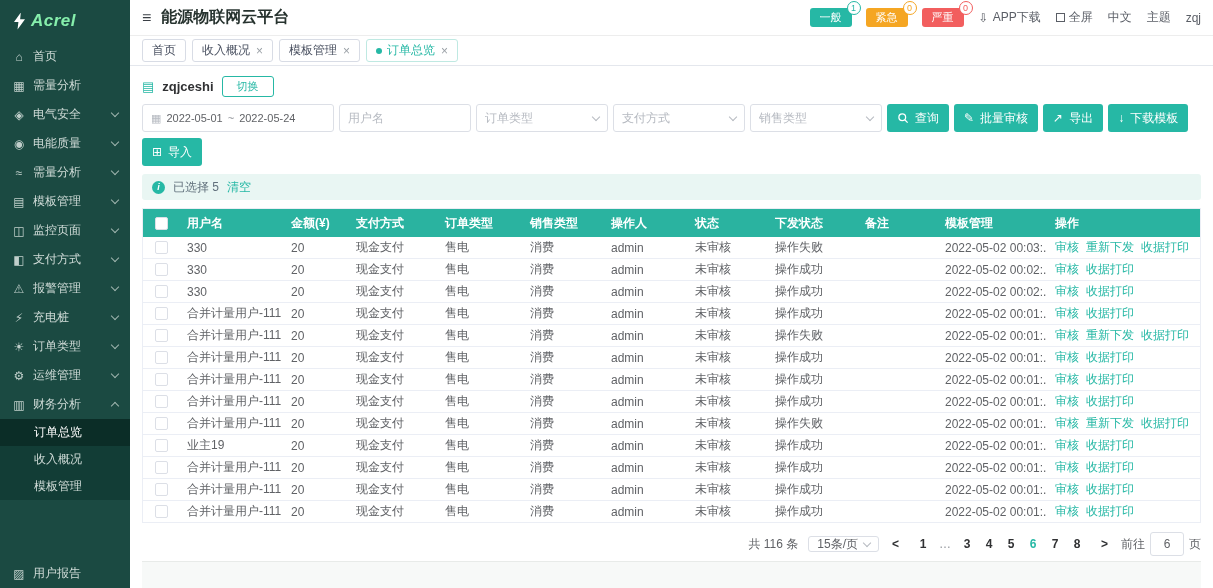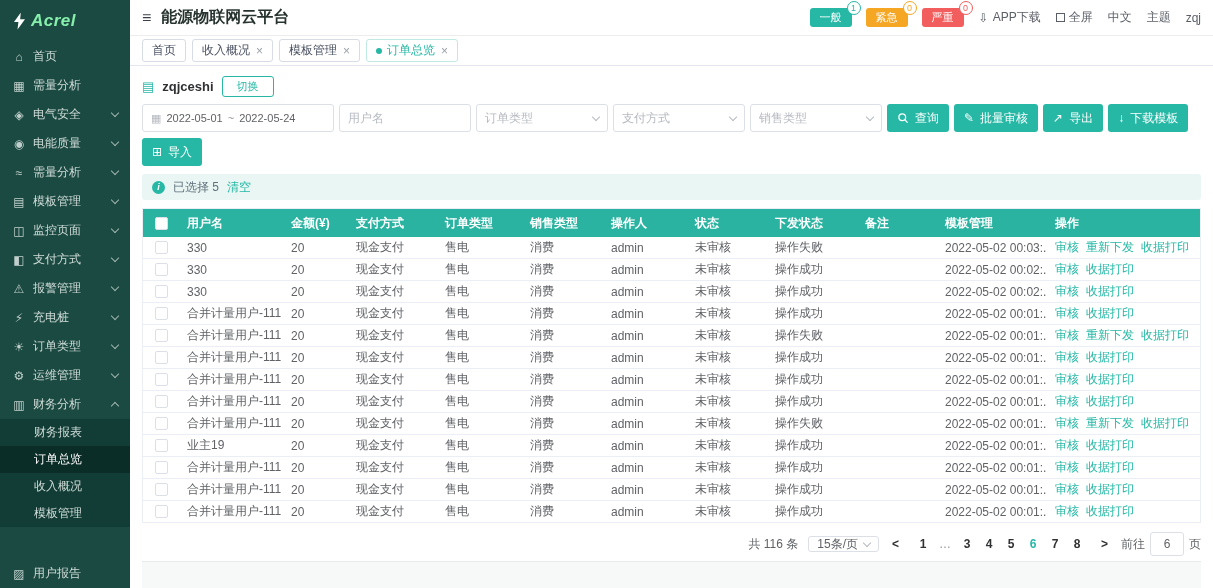--- a/index.html
+++ b/index.html
@@ -165,25 +165,20 @@
   </div>
         <div class="menu-item mi-group">
     <span class="mi-icon">⚙</span>
     <span class="mi-label">运维管理</span>
     <span class="chev ch-down"></span>
   </div>
         <div class="menu-item mi-group-open">
     <span class="mi-icon">▥</span>
     <span class="mi-label">财务分析</span>
     <span class="chev ch-up"></span>
-  </div>
-        <div class="menu-item mi-sub">
-
-    <span class="mi-label">财务报表</span>
-
   </div>
         <div class="menu-item mi-sub active">
 
     <span class="mi-label">订单总览</span>
 
   </div>
         <div class="menu-item mi-sub">
 
     <span class="mi-label">收入概况</span>
 

